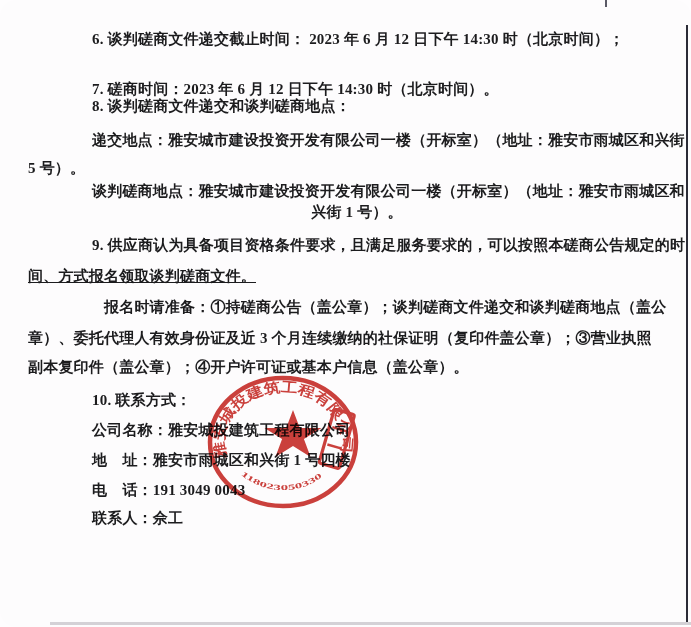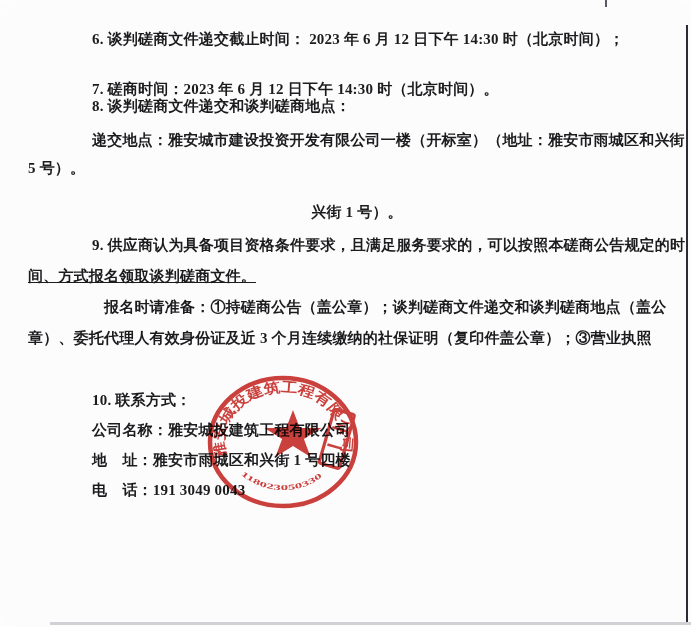--- a/index.html
+++ b/index.html
@@ -77,29 +77,32 @@
 </head>
 <body>
 
 <div class="page">
 
   <p class="line l1 ind2">6. 谈判磋商文件递交截止时间： 2023 年 6 月 12 日下午 14:30 时（北京时间）；</p>
   <p class="line l2 ind2">7. 磋商时间：2023 年 6 月 12 日下午 14:30 时（北京时间）。</p>
   <p class="line l3 ind2">8. 谈判磋商文件递交和谈判磋商地点：</p>
   <p class="line l4 ind2">递交地点：雅安城市建设投资开发有限公司一楼（开标室）（地址：雅安市雨城区和兴街</p>
   <p class="line l5">5 号）。</p>
+  <p class="line l6 ind2">谈判磋商地点：雅安城市建设投资开发有限公司一楼（开标室）（地址：雅安市雨城区和</p>
   <p class="line l7">兴街 1 号）。</p>
   <p class="line l8 ind2">9. 供应商认为具备项目资格条件要求，且满足服务要求的，可以按照本磋商公告规定的时</p>
   <p class="line l9">间、方式报名领取谈判磋商文件。</p>
   <p class="line l10 ind25">报名时请准备：①持磋商公告（盖公章）；谈判磋商文件递交和谈判磋商地点（盖公</p>
   <p class="line l11">章）、委托代理人有效身份证及近 3 个月连续缴纳的社保证明（复印件盖公章）；③营业执照</p>
+  <p class="line l12">副本复印件（盖公章）；④开户许可证或基本户信息（盖公章）。</p>
   <p class="line l13 ind2">10. 联系方式：</p>
   <p class="line l14 ind2">公司名称：雅安城投建筑工程有限公司</p>
   <p class="line l15 ind2">地　址：雅安市雨城区和兴街 1 号四楼</p>
   <p class="line l16 ind2">电　话：191 3049 0043</p>
+  <p class="line l17 ind2">联系人：佘工</p>
 
   <svg class="stamp" viewBox="0 0 160 136" xmlns="http://www.w3.org/2000/svg">
 
     <ellipse cx="80" cy="67" rx="73" ry="64" fill="none" stroke="#c8302b" stroke-width="4.5"></ellipse>
 
     <defs>
       <path id="arcTop" d="M 24.6 84.1 A 59 50 0 1 1 135.4 84.1" fill="none"></path>
       <path id="arcBottom" d="M 35.1 96.6 A 57 48 0 0 0 124.9 96.6" fill="none"></path>
     </defs>
 

